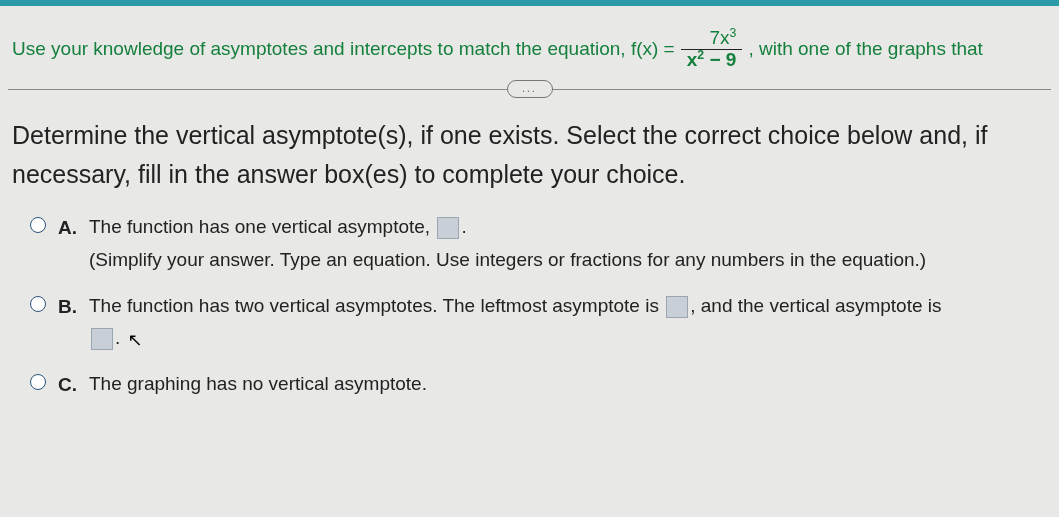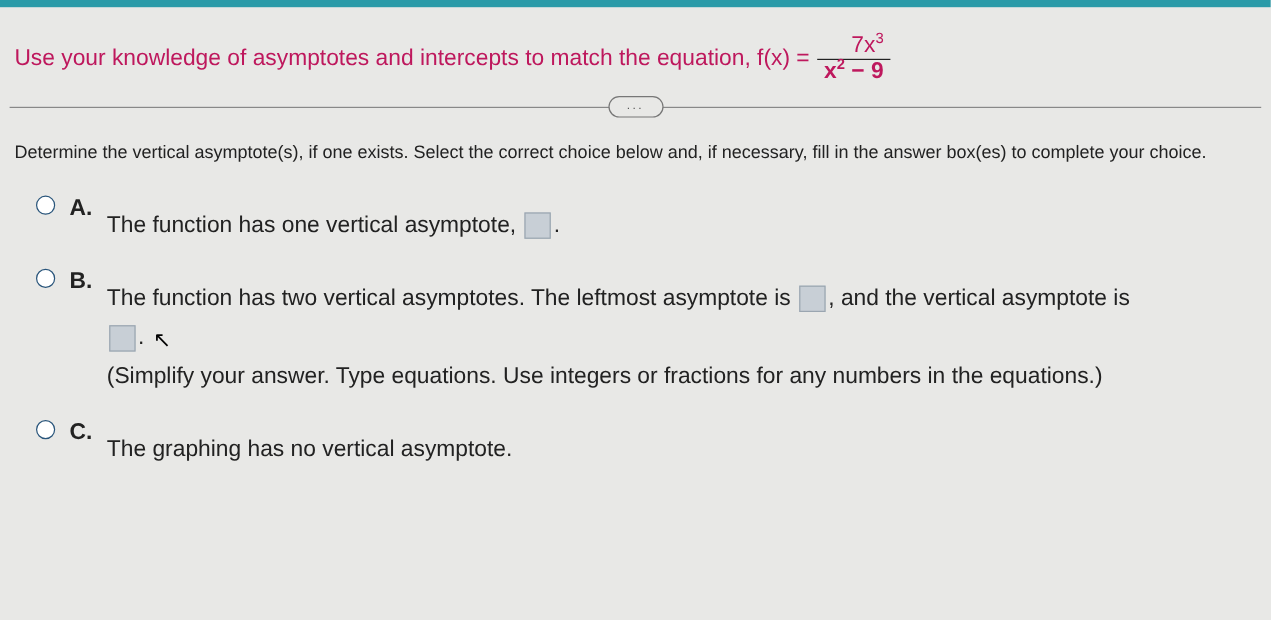--- a/index.html
+++ b/index.html
@@ -17,21 +17,21 @@
       top: 0; left: 0; right: 0;
       height: 6px;
       background: #2a9aa8;
     }
     .content {
       padding: 28px 8px 8px 8px;
     }
     .intro {
       font-size: 19px;
       line-height: 1.9;
-      color: #be185d;
+      color: #15803d;
       padding: 0 4px;
     }
     .intro-top { display: flex; align-items: center; flex-wrap: nowrap; }
     .frac {
       display: inline-flex;
       flex-direction: column;
       align-items: flex-end;
       vertical-align: middle;
       margin: 0 6px;
       line-height: 1.1;
@@ -62,21 +62,21 @@
       background: #e8e8e6;
       display: flex;
       align-items: center;
       justify-content: center;
       font-size: 10px;
       color: #555;
       letter-spacing: 2px;
     }
 
     .instruction {
-      font-size: 15px;
+      font-size: 25px;
       line-height: 1.55;
       padding: 0 4px 18px 4px;
     }
 
     .choices { padding: 0 10px 0 22px; }
     .choice {
       display: flex;
       align-items: flex-start;
       gap: 12px;
       margin-bottom: 14px;
@@ -89,21 +89,21 @@
       border-radius: 50%;
       margin-top: 6px;
       flex: 0 0 auto;
       background: #fff;
     }
     .letter {
       font-weight: bold;
       flex: 0 0 auto;
       margin-top: 1px;
     }
-    .choice-body { flex: 1; margin-top: 15px; }
+    .choice-body { flex: 1; }
     .inputbox {
       display: inline-block;
       width: 22px; height: 22px;
       background: #c8cfd6;
       border: 1px solid #9aa5b0;
       vertical-align: middle;
       margin: 0 2px;
     }
     .cursor {
       display: inline-block;
@@ -121,53 +121,54 @@
 
 <div class="content">
 
   <div class="intro">
     <div class="intro-top">
       <span>Use your knowledge of asymptotes and intercepts to match the equation, f(x) = </span>
       <span class="frac">
         <span class="num"><span>7x</span><sup>3</sup></span>
         <span class="den"><span>x</span><sup>2</sup><span> − 9</span></span>
       </span>
+      <span>, with one of the graphs that</span>
     </div>
   </div>
 
   <div class="divider-row">
     <hr class="hr">
     <div class="pill">
         <span>...</span>
       </div>
   </div>
 
   <div class="instruction">Determine the vertical asymptote(s), if one exists. Select the correct choice below and, if necessary, fill in the answer box(es) to complete your choice.</div>
 
   <div class="choices">
 
     <div class="choice">
       <div class="radio"></div>
       <div class="letter">A.</div>
       <div class="choice-body">
         <span>The function has one vertical asymptote, </span><span class="inputbox"></span><span>.</span>
         <br>
+        <span>(Simplify your answer. Type an equation. Use integers or fractions for any numbers in the equation.)</span>
       </div>
     </div>
 
     <div class="choice">
       <div class="radio"></div>
       <div class="letter">B.</div>
       <div class="choice-body">
         <span>The function has two vertical asymptotes. The leftmost asymptote is </span><span class="inputbox"></span><span>, and the vertical asymptote is</span>
         <br>
         <span class="inputbox"></span><span>.</span>
         <span class="cursor">↖</span>
         <br>
-        <span>(Simplify your answer. Type equations. Use integers or fractions for any numbers in the equations.)</span>
       </div>
     </div>
 
     <div class="choice">
       <div class="radio"></div>
       <div class="letter">C.</div>
       <div class="choice-body">
         <span>The graphing has no vertical asymptote.</span>
       </div>
     </div>

